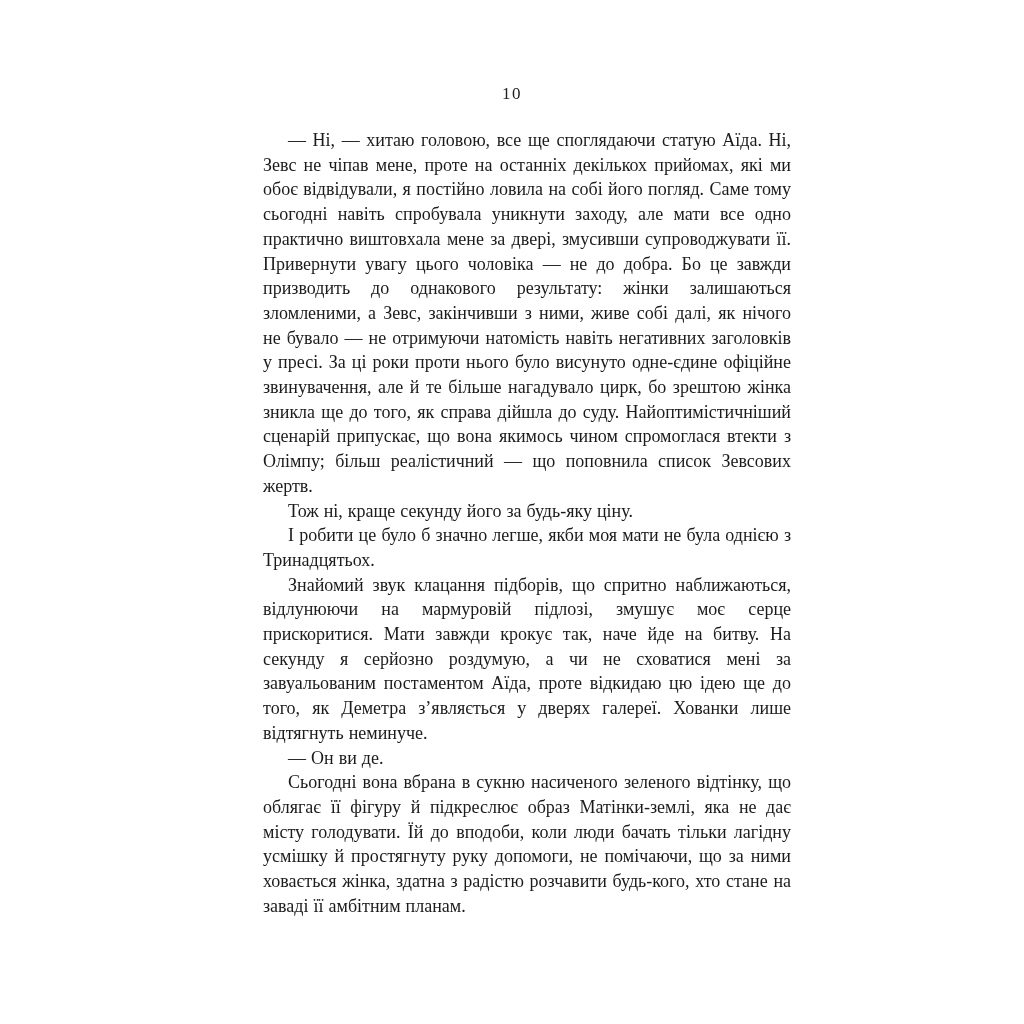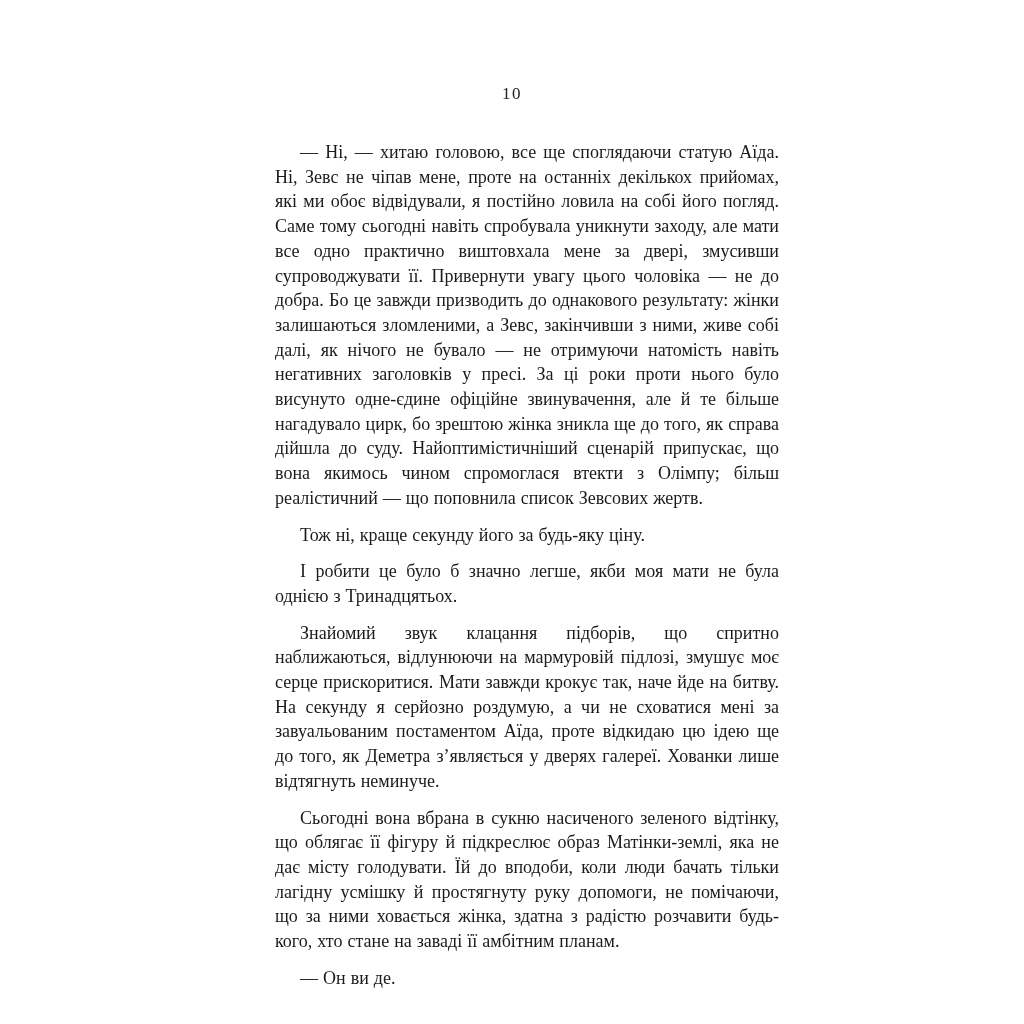--- a/index.html
+++ b/index.html
@@ -36,34 +36,34 @@
     position: absolute;
     top: 128px;
     left: 263px;
     width: 528px;
     font-size: 18px;
     line-height: 24.7px;
     text-align: justify;
     color: #1b1b1b;
   }
   .para {
-    margin: 12px;
+    margin: 0;
     text-indent: 25px;
     word-spacing: 0.5px;
   }
 </style>
 </head>
 <body>
 
 <div class="book-page">
 
   <div class="page-number">10</div>
 
   <div class="text-block">
     <p class="para">— Ні, — хитаю головою, все ще споглядаючи статую Аїда. Ні, Зевс не чіпав мене, проте на останніх декількох прийомах, які ми обоє відвідували, я постійно ловила на собі його погляд. Саме тому сьогодні навіть спробувала уникнути заходу, але мати все одно практично виштовхала мене за двері, змусивши супроводжувати її. Привернути увагу цього чоловіка — не до добра. Бо це завжди призводить до однакового результату: жінки залишаються зломленими, а Зевс, закінчивши з ними, живе собі далі, як нічого не бувало — не отримуючи натомість навіть негативних заголовків у пресі. За ці роки проти нього було висунуто одне-єдине офіційне звинувачення, але й те більше нагадувало цирк, бо зрештою жінка зникла ще до того, як справа дійшла до суду. Найоптимістичніший сценарій припускає, що вона якимось чином спромоглася втекти з Олімпу; більш реалістичний — що поповнила список Зевсових жертв.</p>
     <p class="para">Тож ні, краще секунду його за будь-яку ціну.</p>
     <p class="para">І робити це було б значно легше, якби моя мати не була однією з Тринадцятьох.</p>
     <p class="para">Знайомий звук клацання підборів, що спритно наближаються, відлунюючи на мармуровій підлозі, змушує моє серце прискоритися. Мати завжди крокує так, наче йде на битву. На секунду я серйозно роздумую, а чи не сховатися мені за завуальованим постаментом Аїда, проте відкидаю цю ідею ще до того, як Деметра з’являється у дверях галереї. Хованки лише відтягнуть неминуче.</p>
+    <p class="para">— Он ви де.</p>
     <p class="para">Сьогодні вона вбрана в сукню насиченого зеленого відтінку, що облягає її фігуру й підкреслює образ Матінки-землі, яка не дає місту голодувати. Їй до вподоби, коли люди бачать тільки лагідну усмішку й простягнуту руку допомоги, не помічаючи, що за ними ховається жінка, здатна з радістю розчавити будь-кого, хто стане на заваді її амбітним планам.</p>
-    <p class="para">— Он ви де.</p>
   </div>
 
 </div>
 
 </body></html>

